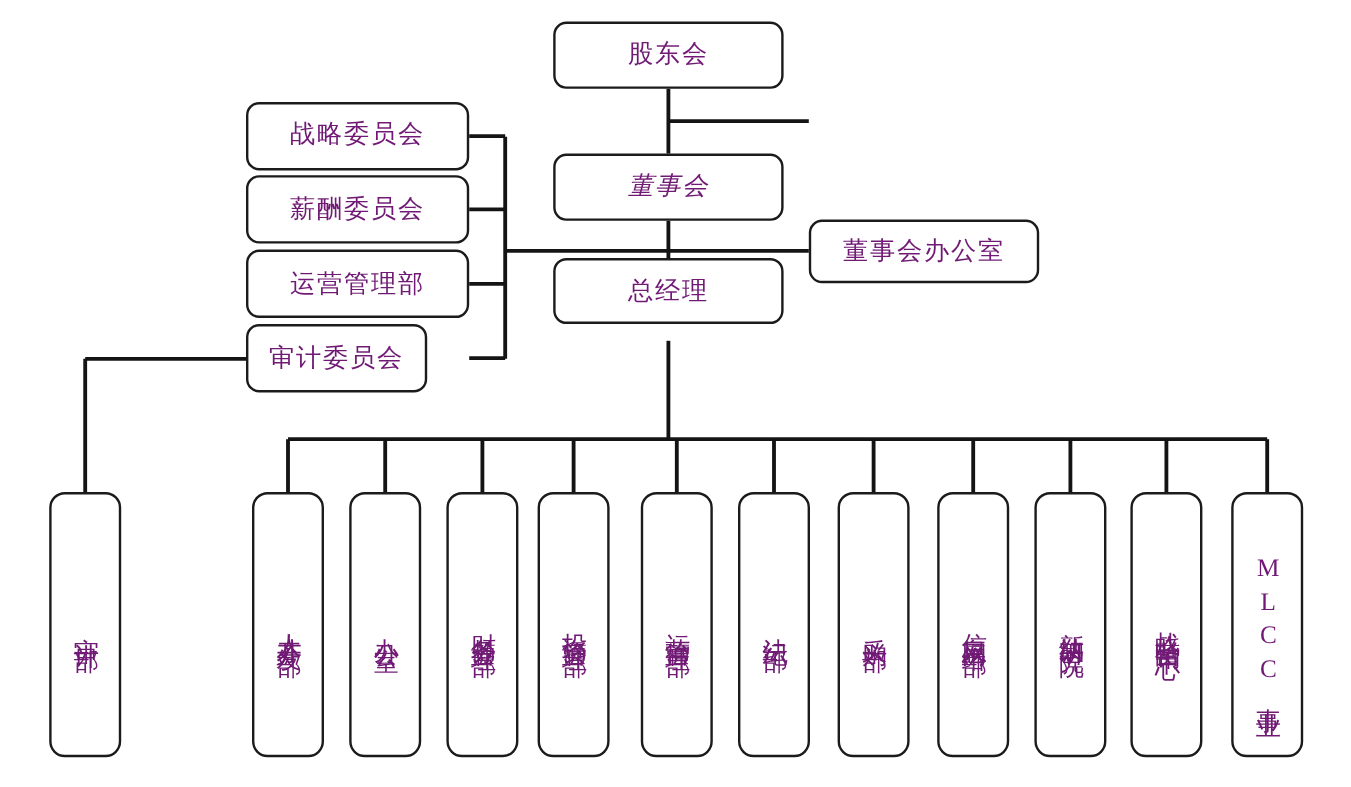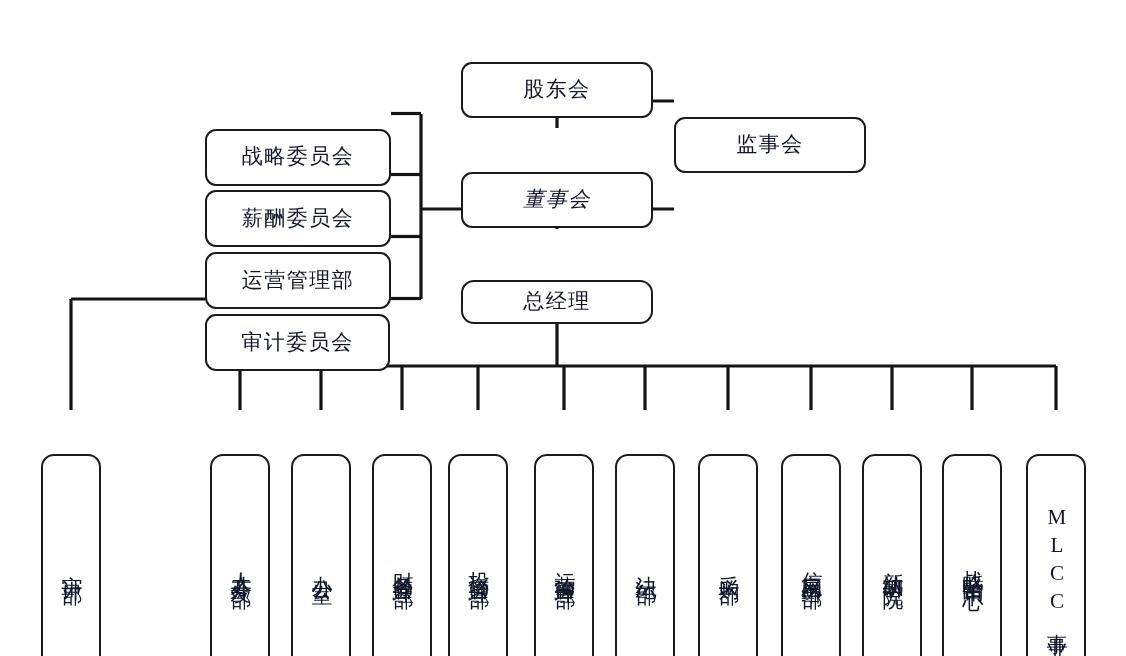--- a/index.html
+++ b/index.html
@@ -30,23 +30,22 @@
   .node {
     position: absolute;
     box-sizing: border-box;
     border: 2px solid #1b1b1b;
     border-radius: 11px;
     background: #ffffff;
     display: flex;
     align-items: center;
     justify-content: center;
     text-align: center;
-    color: #0f172a;
+    color: #701a75;
     z-index: 5;
-    margin-top: 44px;
   }
   .node.horiz {
     font-size: 21px;
     letter-spacing: 1.5px;
     line-height: 1.1;
     padding: 0 6px;
   }
   .node.vert {
     border-radius: 13px;
     font-size: 21px;
@@ -98,41 +97,41 @@
         <line x1="811" y1="366" x2="811" y2="410"></line>
         <line x1="892" y1="366" x2="892" y2="410"></line>
         <line x1="972" y1="366" x2="972" y2="410"></line>
         <line x1="1056" y1="366" x2="1056" y2="410"></line>
       </g>
   </svg>
 
   <div class="node horiz" style="left: 461px; top: 18px; width: 192px; height: 56px;">
     <span class="label">股东会</span>
   </div>
-  <div class="node horiz" style="left: 674px; top: 73px; width: 192px; height: 56px;">
-    <span class="label">监事会</span>
-  </div>
   <div class="node horiz" style="left: 461px; top: 128px; width: 192px; height: 56px; font-style: italic;">
     <span class="label">董事会</span>
   </div>
-  <div class="node horiz" style="left: 461px; top: 236px; width: 192px; height: 44px; border-radius: 13px;">
+  <div class="node horiz" style="left: 674px; top: 183px; width: 192px; height: 53px;">
+    <span class="label">董事会办公室</span>
+  </div>
+  <div class="node horiz" style="left: 461px; top: 215px; width: 192px; height: 55px;">
     <span class="label">总经理</span>
   </div>
 
   <div id="committee-layer">
       <div class="node horiz" style="left: 205px; top: 85px; width: 186px; height: 57px; font-family: Liberation Mono, monospace;">
         <span class="label">战略委员会</span>
       </div>
       <div class="node horiz" style="left: 205px; top: 146px; width: 186px; height: 57px; border-radius: 11px;">
         <span class="label">薪酬委员会</span>
       </div>
       <div class="node horiz" style="left: 205px; top: 208px; width: 186px; height: 57px;">
         <span class="label">运营管理部</span>
       </div>
-      <div class="node horiz" style="left: 205px; top: 270px; width: 185px; height: 57px;">
+      <div class="node horiz" style="left: 205px; top: 270px; width: 151px; height: 57px;">
         <span class="label">审计委员会</span>
       </div>
     </div>
 
   <div id="department-layer">
       <div class="node vert" style="left: 41px; top: 410px; width: 60px; height: 221px;">
         <span class="label">审计部</span>
       </div>
       <div class="node vert" style="left: 210px; top: 410px; width: 60px; height: 221px;">
         <span class="label">人才开发部</span>

